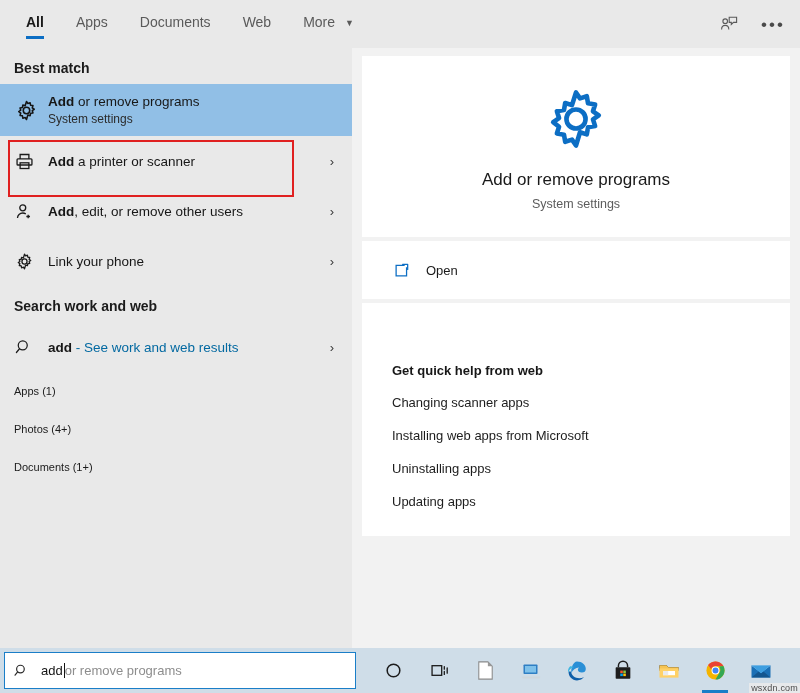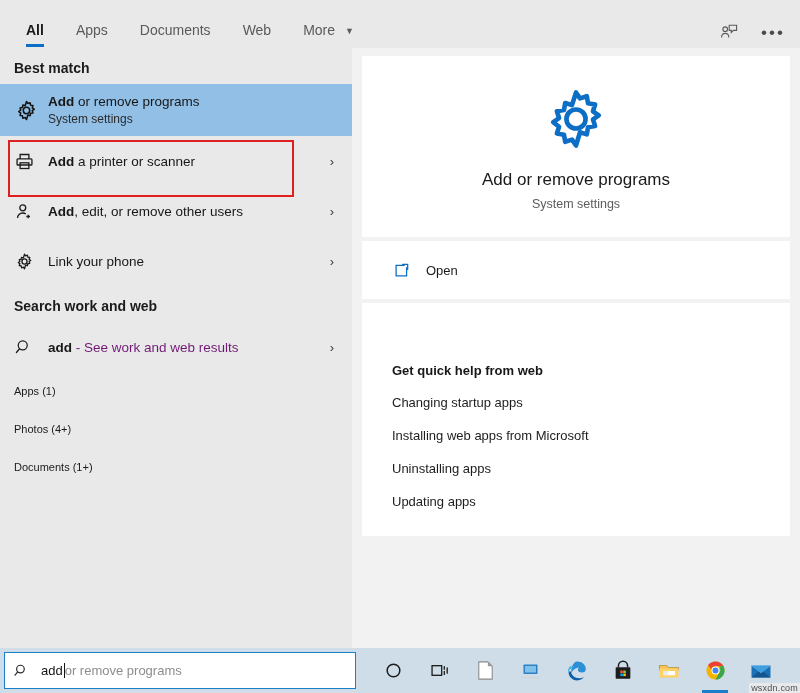--- a/index.html
+++ b/index.html
@@ -6,21 +6,21 @@
   html, body {
     width: 800px; height: 693px;
     font-family: "Liberation Sans", sans-serif;
     background: #e9e9e9;
     overflow: hidden;
   }
   #root { position: relative; width: 800px; height: 693px; }
 
   
   .tabbar {
-    position: absolute; left: 0; top: 8px; width: 800px; height: 48px;
+    position: absolute; left: 0; top: 0; width: 800px; height: 48px;
     background: #e9e9e9;
     display: flex; align-items: flex-start;
   }
   .tabs { display: flex; align-items: flex-start; padding-left: 10px; }
   .tab {
     position: relative;
     padding: 14px 16px 0 16px;
     font-size: 14px; color: #5a5a5a;
     height: 48px;
     cursor: default;
@@ -73,21 +73,21 @@
     color: #1c1c1c;
   }
   .res-text { flex: 1; min-width: 0; }
   .res-title {
     font-size: 13.5px; color: #171717; line-height: 17px;
     white-space: nowrap; overflow: hidden;
   }
   .res-title b { font-weight: bold; }
   .res-sub { font-size: 12px; color: #2b2b2b; line-height: 16px; margin-top: 1px; }
   .res-chev { font-size: 13px; color: #3a3a3a; padding-right: 8px; }
-  .muted-suffix { color: #701a75; margin-top: 34px; }
+  .muted-suffix { color: #0369a1; margin-top: 34px; }
 
   
   .redbox {
     position: absolute; left: 8px; top: 92px;
     width: 286px; height: 57px;
     border: 2.5px solid #e02020;
     pointer-events: none;
   }
 
   .count-row {
@@ -311,21 +311,21 @@
             <path d="M16 5.5H5.2v13.2h13.2V8"></path>
             <path d="M13.4 4.2h6.4v6.4" stroke-linecap="round" stroke-linejoin="round"></path>
           </svg>
         </div>
         <div class="action-label">Open</div>
       </div>
     </div>
 
     <div class="card help">
       <div class="help-head">Get quick help from web</div>
-      <div class="help-link">Changing startup apps</div>
+      <div class="help-link">Changing scanner apps</div>
       <div class="help-link">Installing web apps from Microsoft</div>
       <div class="help-link">Uninstalling apps</div>
       <div class="help-link">Updating apps</div>
     </div>
   </div>
 
   <div class="taskbar">
 
     <div class="searchbox">
       <div class="search-ico">

